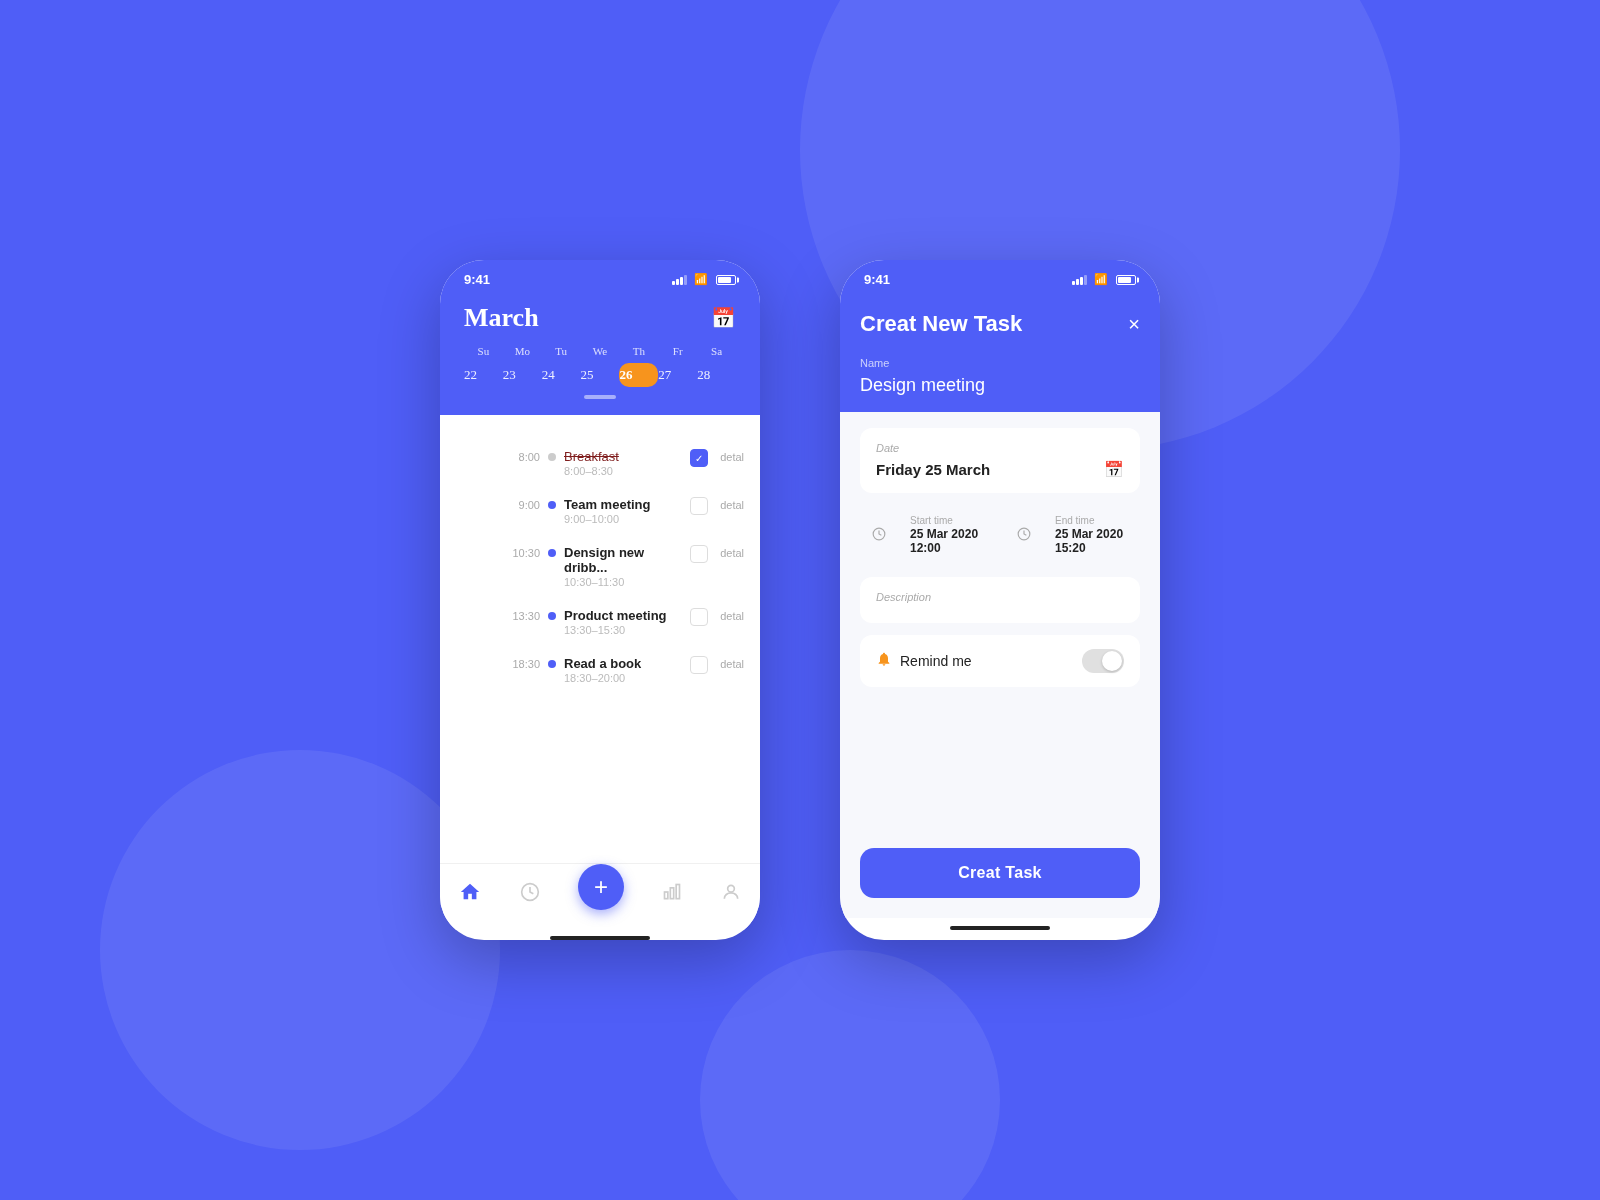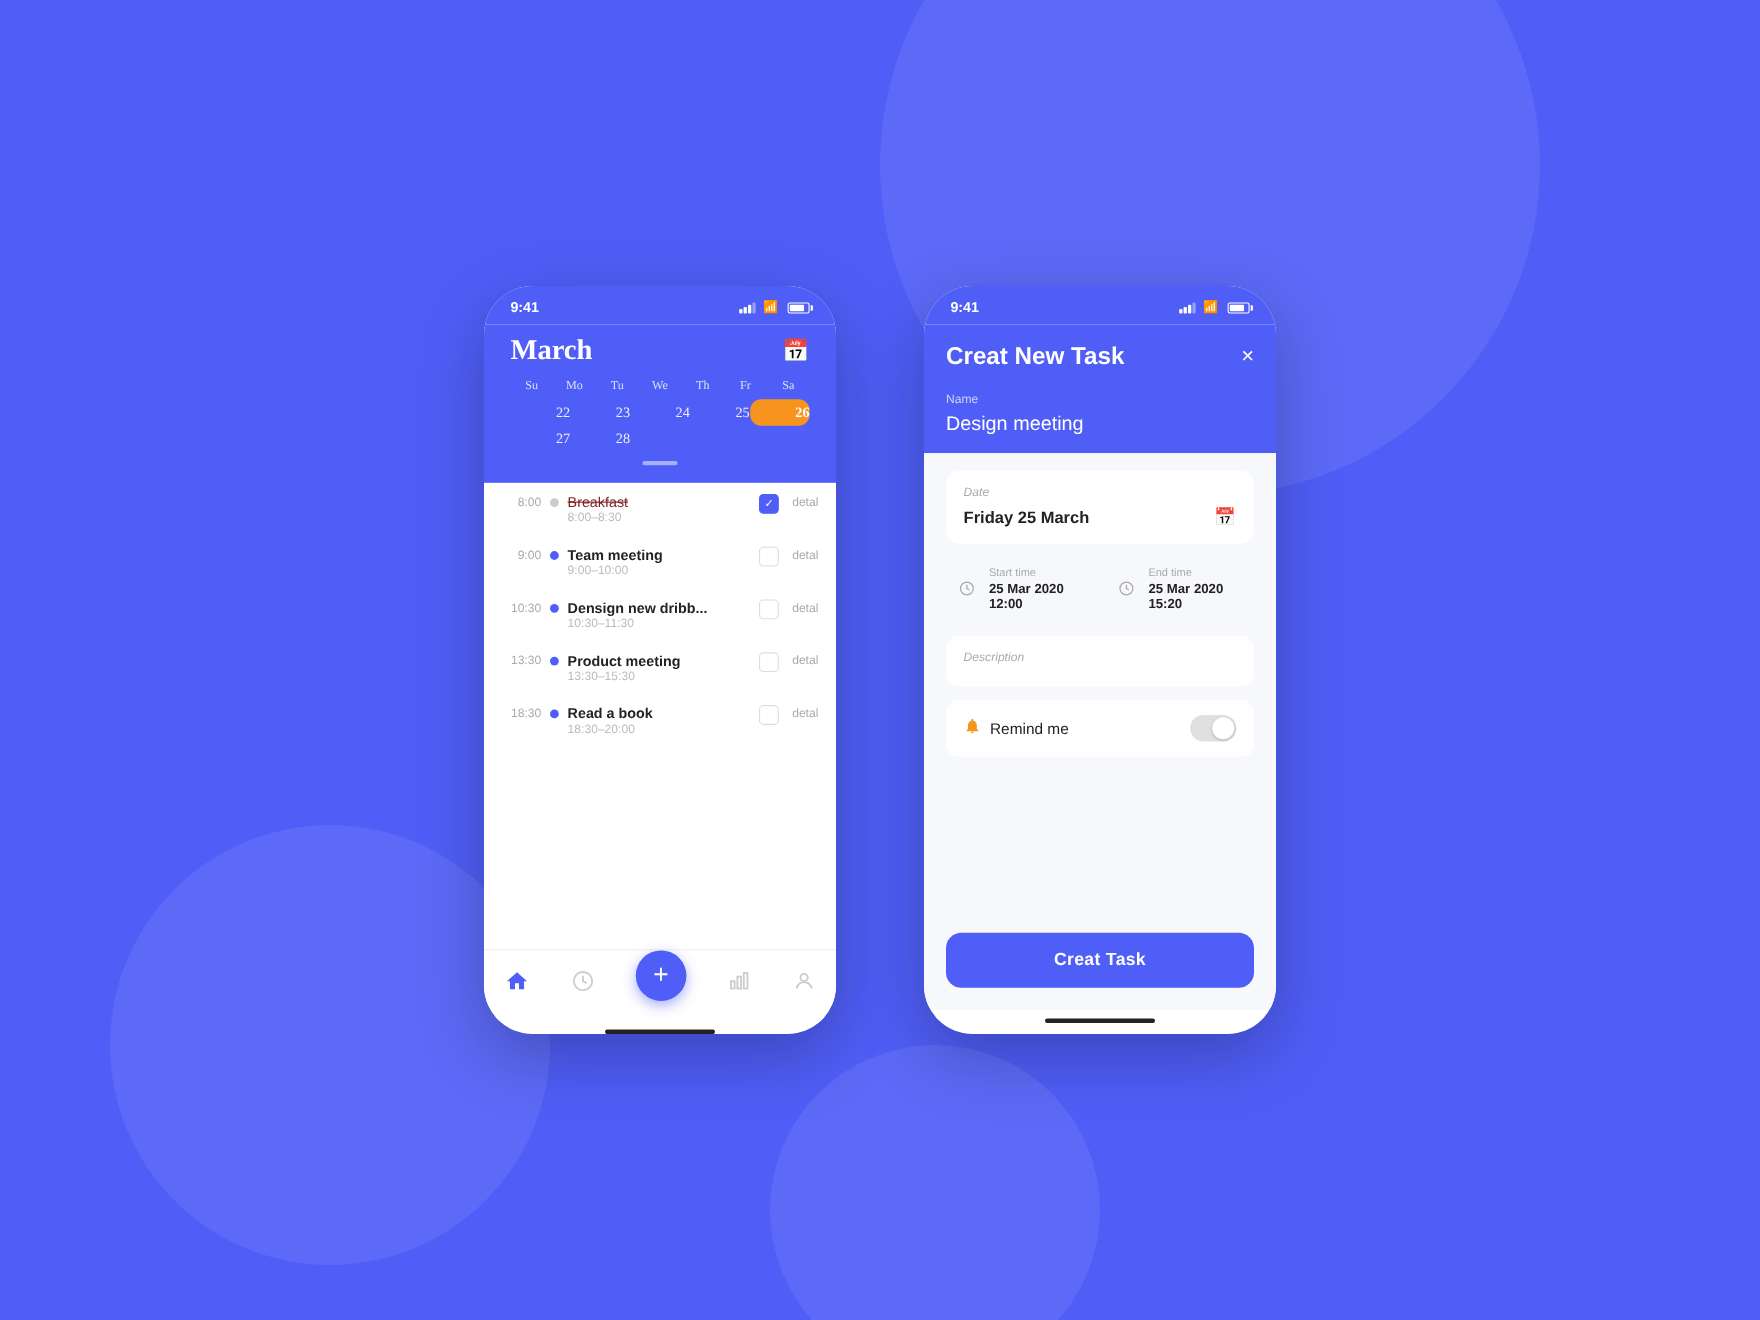--- a/index.html
+++ b/index.html
@@ -139,22 +139,22 @@
       text-align: center;
       margin-bottom: 6px;
     }
     .calendar-days-header span {
       color: rgba(255,255,255,0.8);
       font-size: 11px;
       font-weight: 500;
     }
     .calendar-days {
       display: grid;
-      grid-template-columns: repeat(5, 1fr);
-      text-align: right;
+      grid-template-columns: repeat(7, 1fr);
+      text-align: left;
     }
     .calendar-days span {
       color: rgba(255,255,255,0.9);
       font-size: 13px;
       padding: 4px 0;
       font-weight: 400;
     }
     .calendar-days span.active {
       background: #f7941d;
       border-radius: 10px;
@@ -171,21 +171,22 @@
       height: 4px;
       background: rgba(255,255,255,0.5);
       border-radius: 2px;
     }
 
     
     .tasks-list {
       flex: 1;
       overflow-y: auto;
       background: #fff;
-      padding: 0 0;
+      padding: 24px 0;
+      margin-left: 48px;
     }
     .task-item {
       display: flex;
       align-items: flex-start;
       padding: 10px 16px;
       gap: 8px;
     }
     .task-time {
       color: #aaa;
       font-size: 11px;
@@ -364,21 +365,21 @@
       gap: 10px;
       margin-bottom: 12px;
     }
     .time-card {
       flex: 1;
       background: #f7f8fc;
       border-radius: 10px;
       padding: 10px 12px;
       display: flex;
       align-items: center;
-      gap: 13px;
+      gap: 24px;
     }
     .clock-icon {
       color: #aaa;
       font-size: 14px;
     }
     .time-card-content {}
     .time-card-label {
       font-size: 10px;
       color: #aaa;
     }

